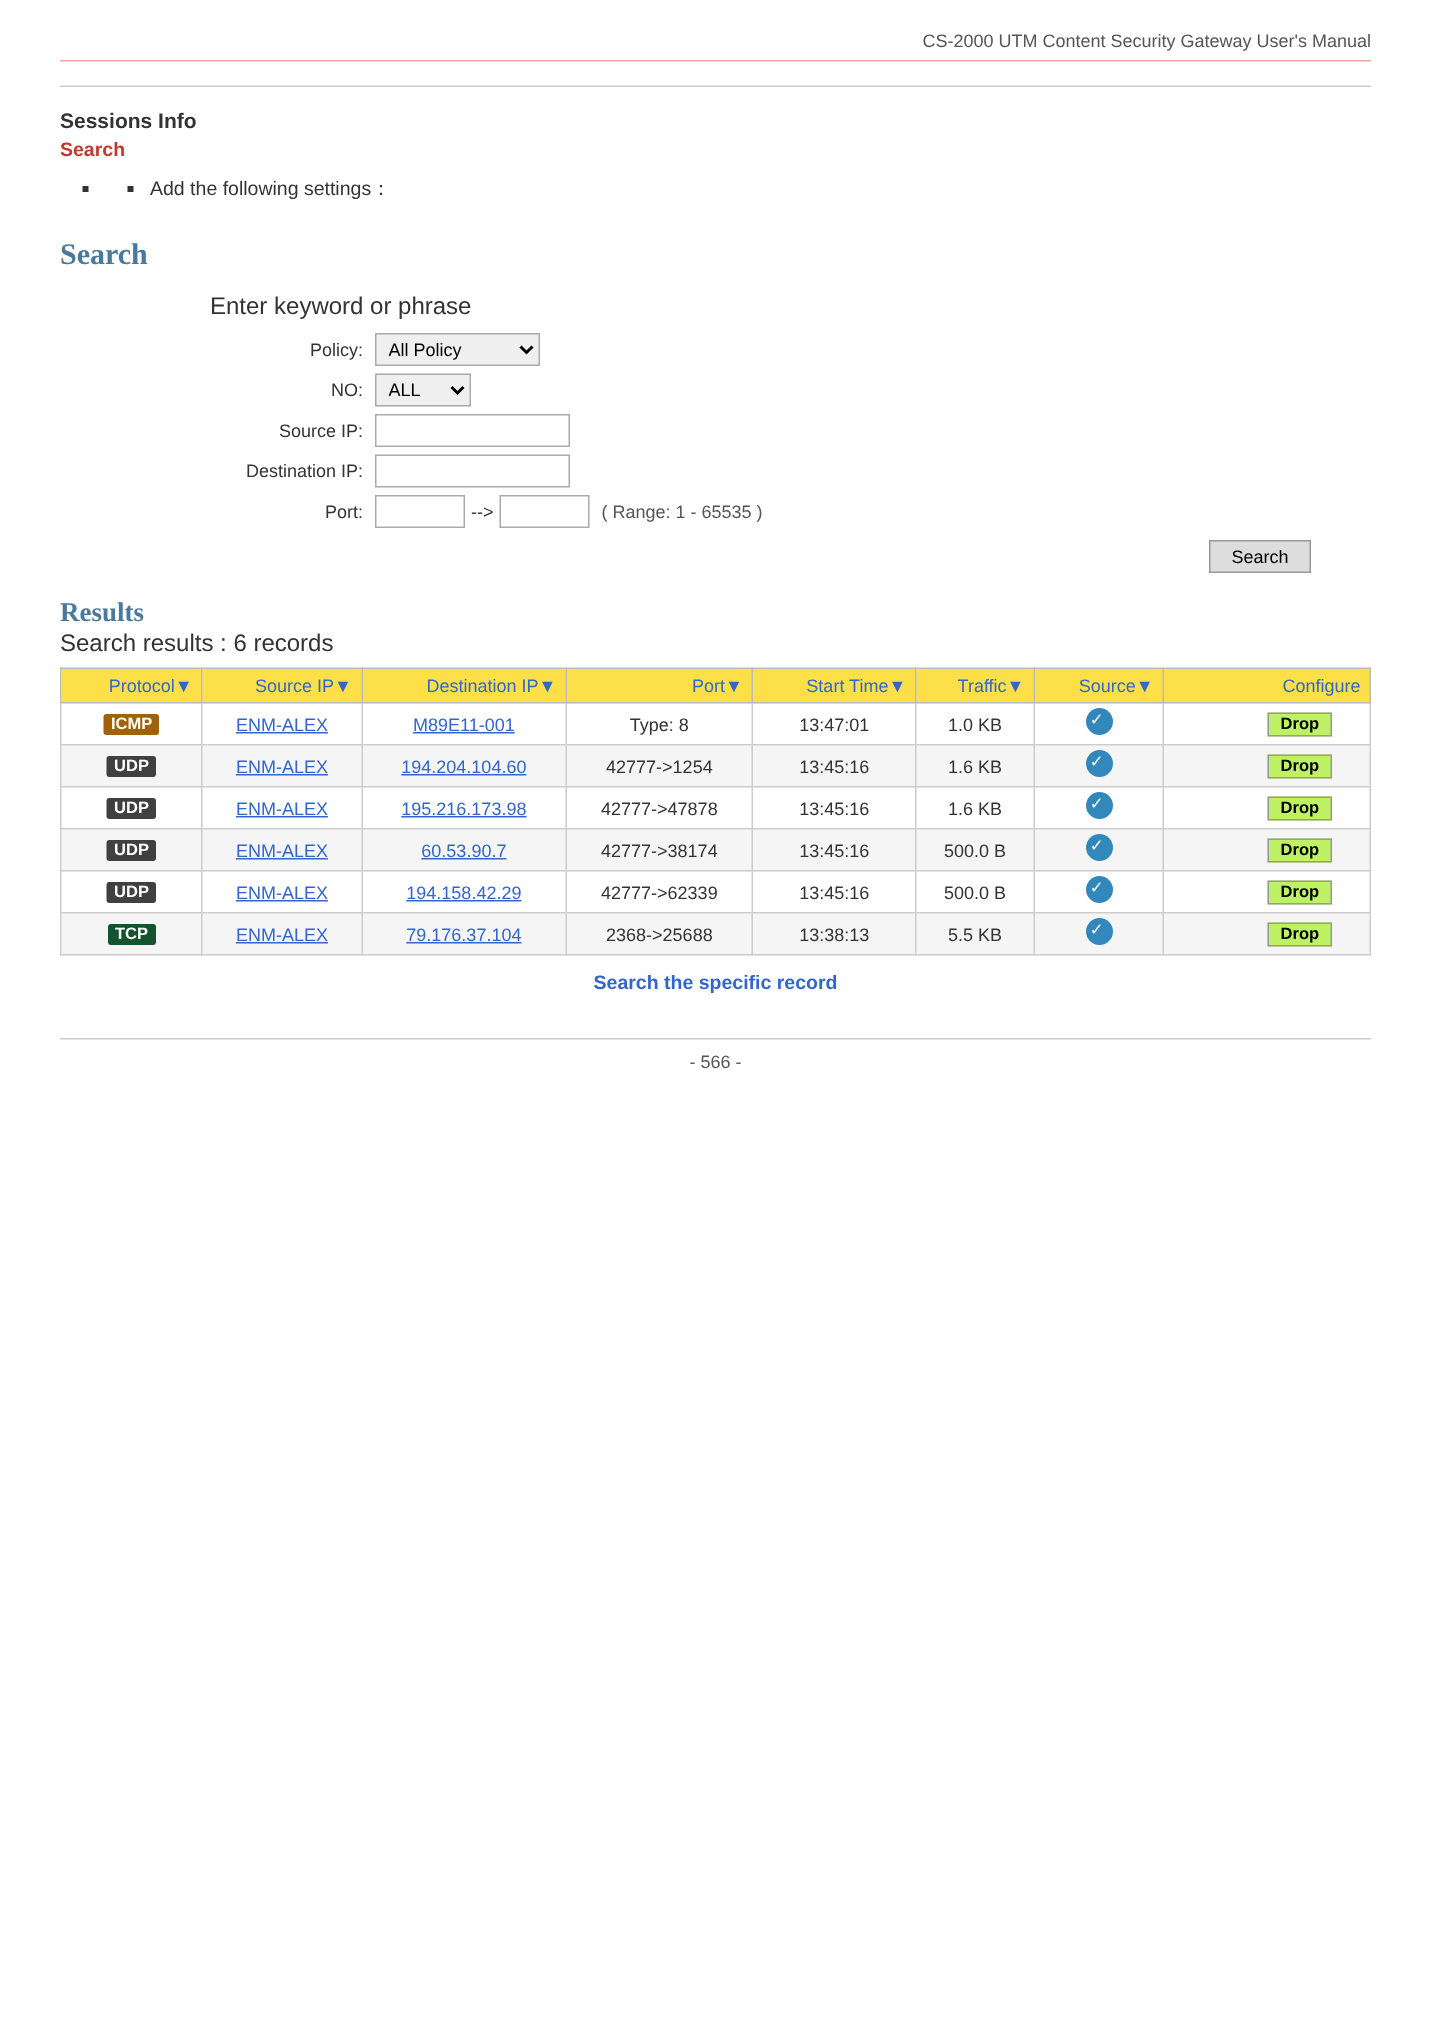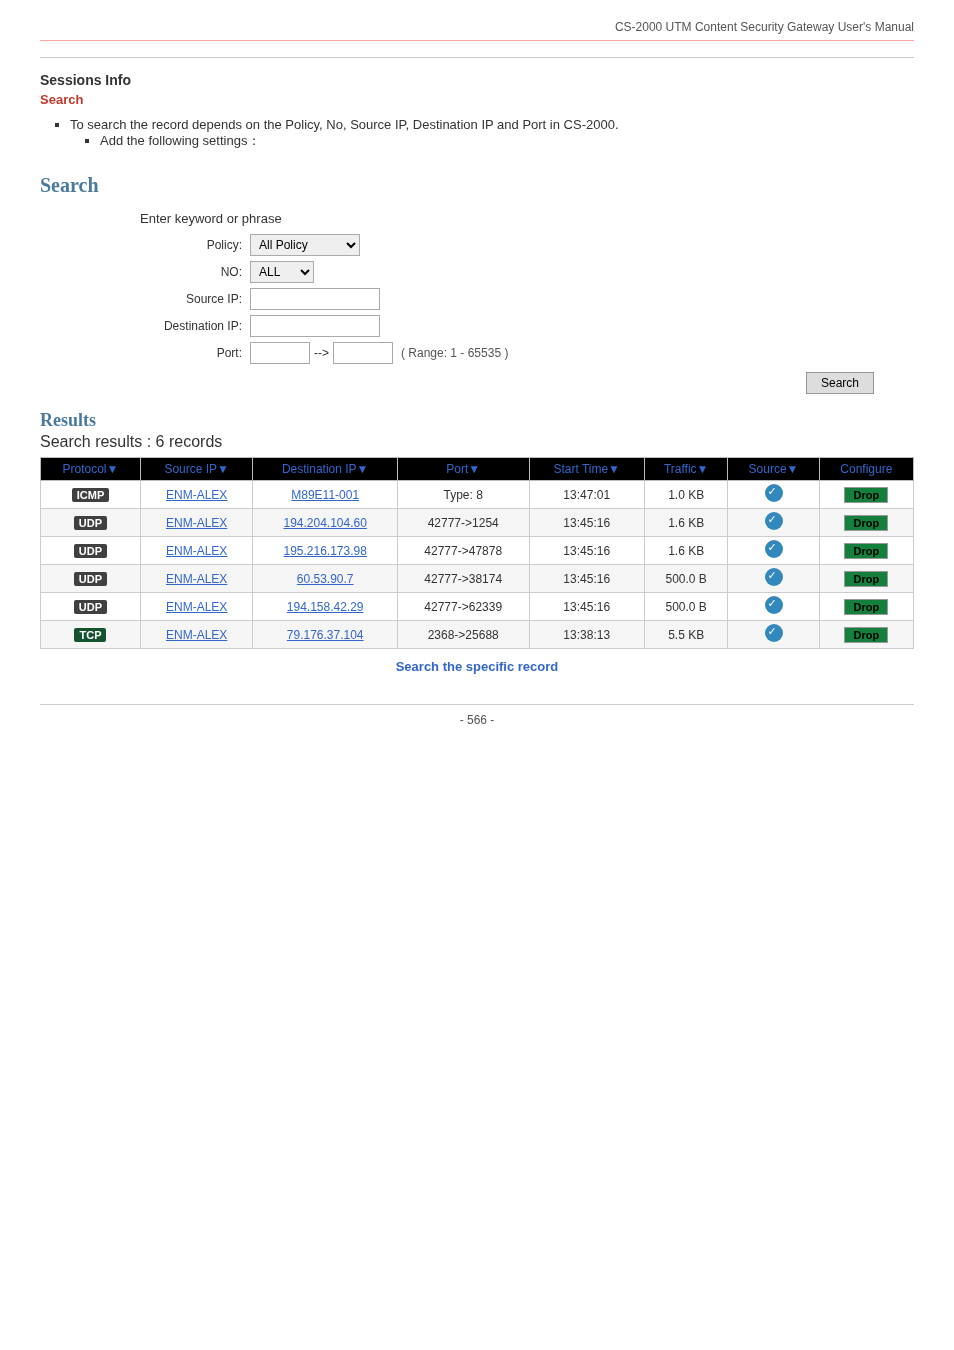--- a/index.html
+++ b/index.html
@@ -58,21 +58,21 @@
       color: #4a7a9b;
       font-weight: bold;
       margin: 24px 0 14px 0;
       font-family: Georgia, serif;
     }
     .search-form-area {
       margin-left: 100px;
       margin-bottom: 16px;
     }
     .search-form-area .form-title {
-      font-size: 13px;
+      font-size: 16px;
       color: #333;
       margin-bottom: 8px;
     }
     .form-row {
       display: flex;
       align-items: center;
       margin-bottom: 5px;
     }
     .form-row label {
       width: 110px;
@@ -120,24 +120,24 @@
       font-size: 16px;
       color: #333;
       margin-bottom: 6px;
     }
     table.results-table {
       width: 100%;
       border-collapse: collapse;
       font-size: 12px;
     }
     table.results-table th {
-      background: #000000;
+      background: #fde047;
       border: 1px solid #bbb;
       padding: 4px 6px;
-      text-align: center;
+      text-align: right;
       font-weight: normal;
       color: #3366cc;
       white-space: nowrap;
     }
     table.results-table th a {
       color: #3366cc;
       text-decoration: none;
     }
     table.results-table td {
       border: 1px solid #ccc;
@@ -152,30 +152,31 @@
       background: #fff;
     }
     .proto-badge {
       display: inline-block;
       color: #fff;
       font-weight: bold;
       font-size: 11px;
       padding: 1px 5px;
       border-radius: 2px;
     }
-    .proto-icmp { background: #404040; text-align: center; }
+    .proto-icmp { background: #a16207; text-align: center; }
     .proto-udp { background: #404040; }
     .proto-tcp { background: #14532d; }
     .drop-btn {
-      background: #15803d;
+      background: #bef264;
       border: 1px solid #999;
       padding: 1px 8px;
       font-size: 11px;
       font-weight: bold;
       cursor: pointer;
+      margin-left: 44px;
     }
     .policy-icon {
       display: inline-block;
       width: 18px;
       height: 18px;
       background: #3388bb;
       border-radius: 50%;
       position: relative;
     }
     .policy-icon::after {
@@ -222,21 +223,20 @@
 </div>
 
 <hr class="top-rule">
 
 <div class="section-title">Sessions Info</div>
 
 <a class="search-link">Search</a>
 
 <ul class="bullet-list">
   <li>
-    <span>To search the record depends on the Policy, No, Source IP, Destination IP and Port in CS-2000.</span>
     <ul class="sub-bullet">
       <li>
         <span>Add the following settings：</span>
       </li>
     </ul>
   </li>
 </ul>
 
 <div class="search-heading">Search</div>
 

